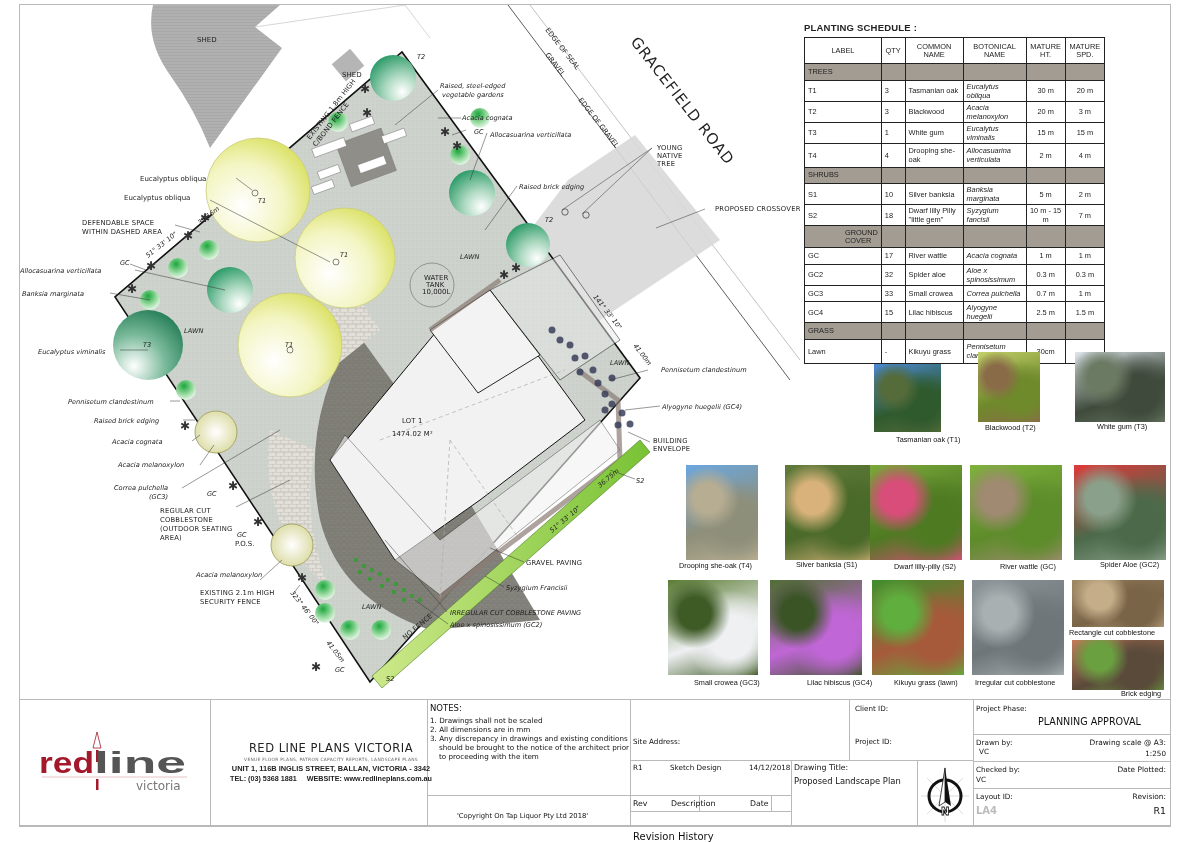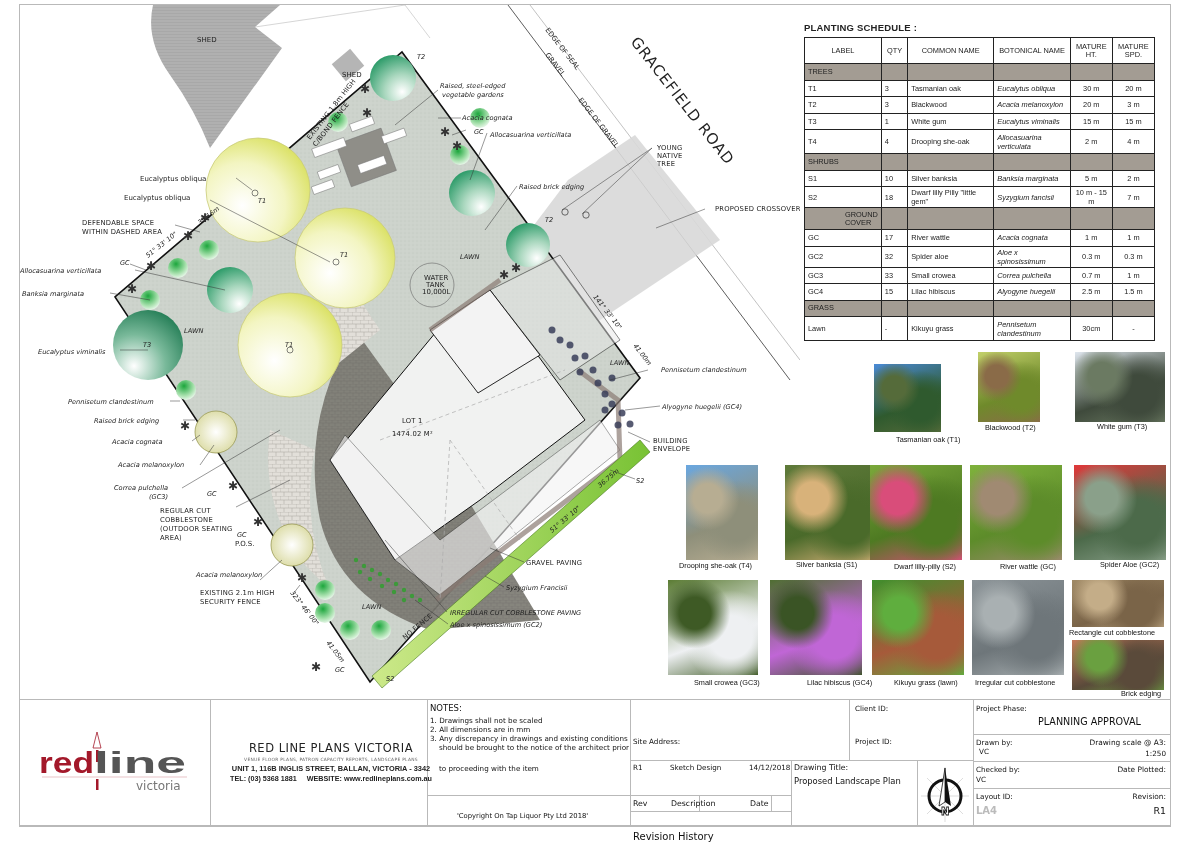--- a/index.html
+++ b/index.html
@@ -11,21 +11,21 @@
   
   .site-plan { position: absolute; left: 20px; top: 5px; width: 780px; height: 690px; }
   .site-plan svg { width: 100%; height: 100%; display: block; }
   .plan-label { font-family: "DejaVu Sans", sans-serif; font-size: 7px; fill: #222; }
   .plan-label-it { font-family: "DejaVu Sans", sans-serif; font-style: italic; font-size: 6.6px; fill: #222; }
   .plan-cap { font-family: "DejaVu Sans", sans-serif; font-size: 6.8px; fill: #222; letter-spacing: 0.2px; }
 
   
   .schedule { position: absolute; left: 804px; top: 22px; width: 365px; }
   .schedule-title { font-family: "Liberation Sans", sans-serif; font-weight: bold; font-size: 9.5px; margin-bottom: 4px; letter-spacing: 0.2px; }
-  table.sched { border-collapse: collapse; width: 351px; font-family: "Liberation Sans", sans-serif; font-size: 7.4px; }
+  table.sched { border-collapse: collapse; width: 301px; font-family: "Liberation Sans", sans-serif; font-size: 7.4px; }
   table.sched td, table.sched th { border: 1px solid #222; padding: 1px 3px; height: 16.5px; vertical-align: middle; }
   table.sched th { font-weight: normal; text-align: center; line-height: 1.05; height: 26px; }
   table.sched tr.grp td { background: #a39c93; }
   table.sched td.c { text-align: center; }
   table.sched td.bot { font-style: italic; }
   table.sched tr.tall td { height: 24px; }
   table.sched tr.tall2 td { height: 22px; line-height: 1.05; }
 
   
   .photo { position: absolute; }
@@ -588,21 +588,21 @@
   <div class="company-name">RED LINE PLANS VICTORIA</div>
   <div class="company-tag">VENUE FLOOR PLANS, PATRON CAPACITY REPORTS, LANDSCAPE PLANS</div>
   <div class="company-addr">UNIT 1, 116B INGLIS STREET, BALLAN, VICTORIA - 3342</div>
   <div class="company-tel" style="white-space:pre;">TEL: (03) 5368 1881     WEBSITE: www.redlineplans.com.au</div>
 
   <div class="t" style="left:411px; top:3px; font-size:8.5px;">NOTES:</div>
   <div class="t" style="left:411px; top:16px;">1. Drawings shall not be scaled</div>
   <div class="t" style="left:411px; top:25px;">2. All dimensions are in mm</div>
   <div class="t" style="left:411px; top:34px;">3. Any discrepancy in drawings and existing conditions</div>
   <div class="t" style="left:420px; top:43px;">should be brought to the notice of the architect prior</div>
-  <div class="t" style="left:420px; top:64px;">to proceeding with the item</div>
+  <div class="t" style="left:420px; top:52px;">to proceeding with the item</div>
   <div class="t" style="left:438px; top:112px; font-size:6.8px;">'Copyright On Tap Liquor Pty Ltd 2018'</div>
 
   <div class="t" style="left:614px; top:37px;">Site Address:</div>
   <div class="t" style="left:614px; top:63px;">R1</div>
   <div class="t" style="left:651px; top:63px;">Sketch Design</div>
   <div class="t" style="left:730px; top:63px;">14/12/2018</div>
   <div class="t" style="left:614px; top:99px; font-size:7.8px;">Rev</div>
   <div class="t" style="left:652px; top:99px; font-size:7.8px;">Description</div>
   <div class="t" style="left:731px; top:99px; font-size:7.8px;">Date</div>
   <div class="t" style="left:614px; top:131px; font-size:10px;">Revision History</div>

